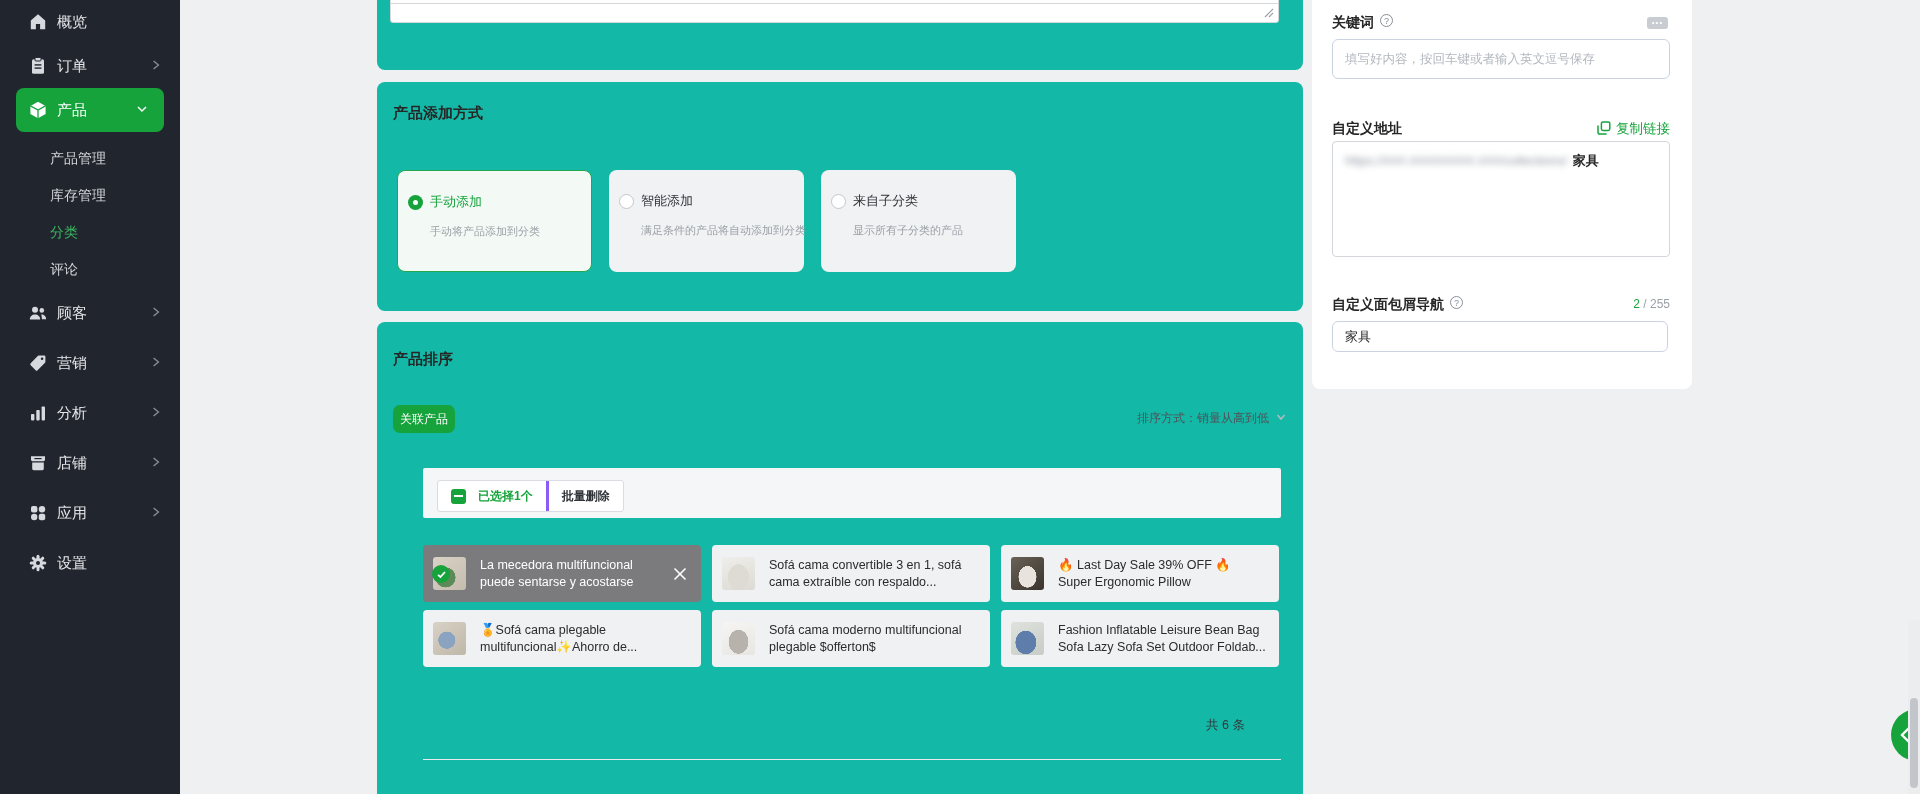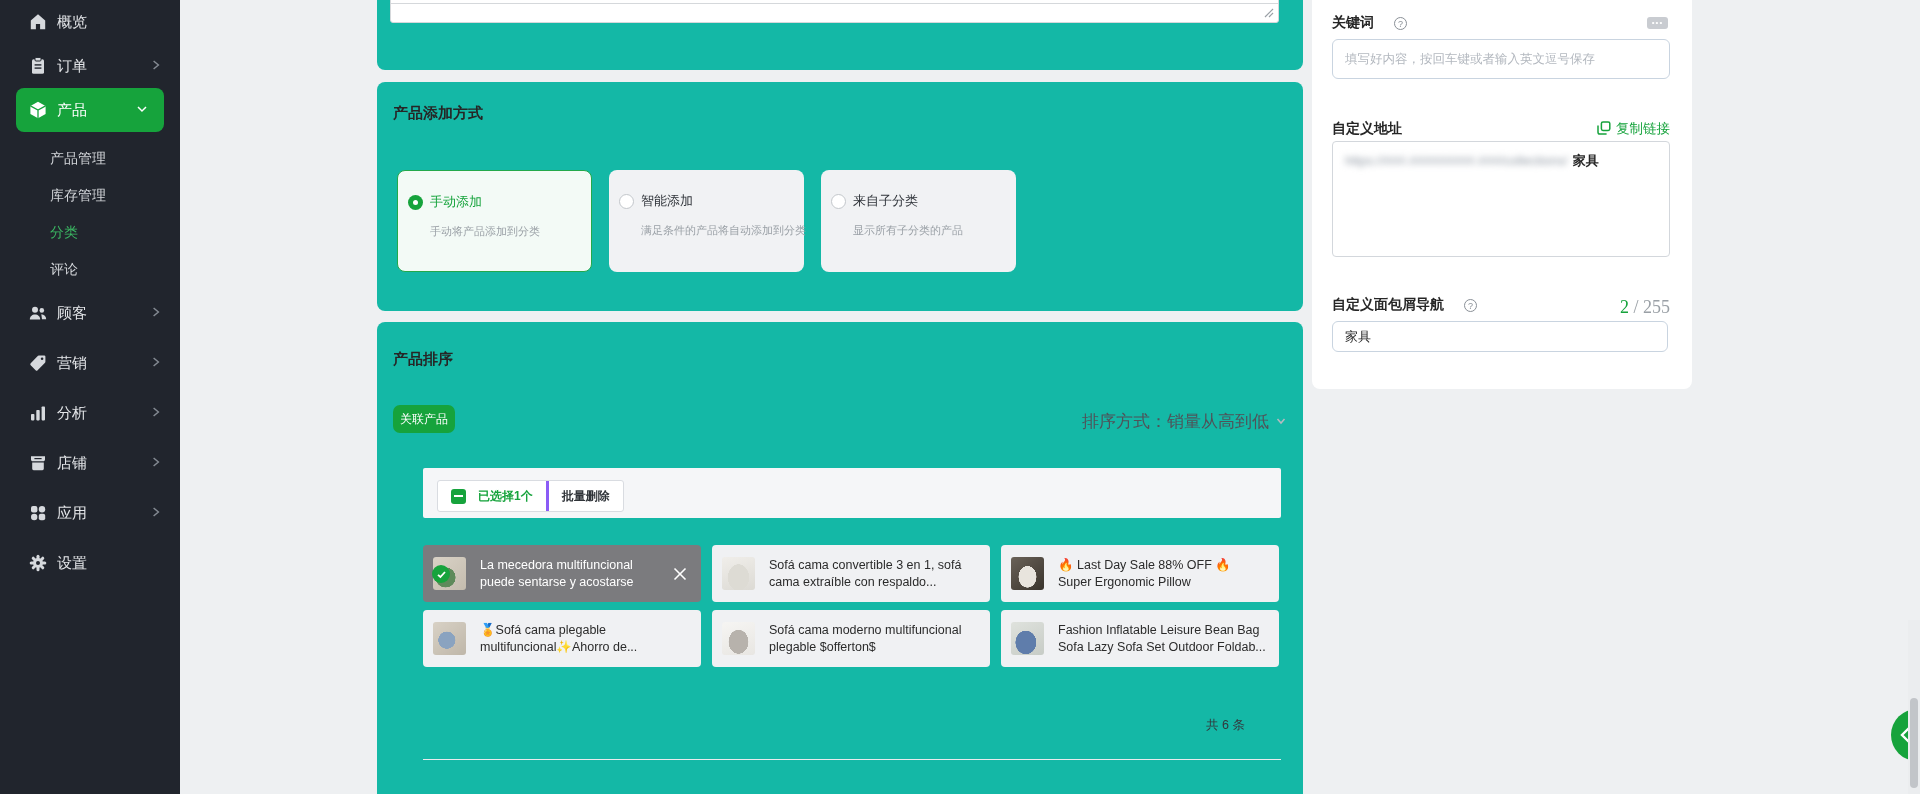--- a/index.html
+++ b/index.html
@@ -38,21 +38,21 @@
   .opt.sel{background:#f3faf6;border:1px solid #23a94b;}
   .opt-head{display:flex;align-items:center;gap:7px;font-size:13px;color:#30343a;}
   .opt.sel .opt-head{color:#16a33c;}
   .radio{width:15px;height:15px;border-radius:50%;background:#fff;border:1px solid #c3c7cb;box-sizing:border-box;flex:0 0 15px;}
   .radio.on{background:#16a33c;border:none;position:relative;}
   .radio.on::after{content:"";position:absolute;left:5px;top:5px;width:5px;height:5px;border-radius:50%;background:#fff;}
   .opt-desc{margin:13px 0 0 22px;font-size:11px;color:#9aa0a6;white-space:nowrap;}
 
   
   .btn-link{position:absolute;left:16px;top:83px;width:62px;height:28px;background:#16a33c;color:#fff;font-size:12px;border:none;border-radius:7px;display:flex;align-items:center;justify-content:center;cursor:pointer;}
-  .sortsel{position:absolute;right:16px;top:88px;display:flex;align-items:center;gap:6px;font-size:17px;color:#4f5359;cursor:pointer;}
+  .sortsel{position:absolute;right:16px;top:88px;display:flex;align-items:center;gap:6px;font-size:12px;color:#4f5359;cursor:pointer;}
   .selbar{position:absolute;left:46px;top:146px;width:858px;height:50px;background:#f5f6f8;border-radius:2px;}
   .segctl{position:absolute;left:14px;top:12px;height:32px;display:flex;background:#fff;border:1px solid #d9dce1;border-radius:3px;box-sizing:border-box;overflow:hidden;}
   .seg{display:flex;align-items:center;padding:0 13px;font-size:12px;cursor:pointer;}
   .seg1{gap:12px;color:#16a33c;font-weight:600;}
   .seg2{border-left:3px solid #8b5cf6;color:#2f3338;font-weight:600;}
   .cbx{width:15px;height:15px;border-radius:3px;background:#16a33c;position:relative;flex:0 0 15px;}
   .cbx::after{content:"";position:absolute;left:3px;top:6.5px;width:9px;height:2px;background:#fff;}
   .grid{position:absolute;left:46px;top:223px;width:860px;display:grid;grid-template-columns:278px 278px 278px;gap:8px 11px;}
   .prod{position:relative;height:57px;background:#f0f1f3;border-radius:4px;color:#2b2b2b;cursor:pointer;}
   .prod .pt{position:absolute;left:10px;top:12px;width:33px;height:33px;border-radius:3px;}
@@ -65,30 +65,30 @@
   .t2{background:radial-gradient(ellipse at 50% 62%, #dddbd4 0 45%, rgba(0,0,0,0) 46%), linear-gradient(160deg,#f0eeea,#dcdad4);}
   .t3{background:radial-gradient(ellipse at 50% 60%, #e8e4dd 0 38%, rgba(0,0,0,0) 39%), linear-gradient(140deg,#6a6258,#39332c);}
   .t4{background:radial-gradient(circle at 42% 55%, #8aa3c0 0 32%, rgba(0,0,0,0) 33%), linear-gradient(140deg,#d8d1c5,#bfb7a9);}
   .t5{background:radial-gradient(ellipse at 50% 60%, #b7b2ac 0 42%, rgba(0,0,0,0) 43%), linear-gradient(160deg,#f6f5f3,#e8e6e2);}
   .t6{background:radial-gradient(ellipse at 45% 62%, #5f7dab 0 40%, rgba(0,0,0,0) 41%), linear-gradient(150deg,#dfe2dd,#c7ccc6);}
   .total{position:absolute;top:395px;right:58px;font-size:12.5px;color:#33373c;}
   .divider{position:absolute;left:46px;top:437px;width:858px;height:1px;background:#e9ebed;}
 
   
   #panel{position:absolute;left:1312px;top:-24px;width:380px;height:413px;background:#fff;border-radius:8px;}
-  .p-label{position:absolute;left:20px;font-size:14px;font-weight:600;color:#262626;display:flex;align-items:center;gap:20px;}
+  .p-label{position:absolute;left:20px;font-size:14px;font-weight:600;color:#262626;display:flex;align-items:flex-start;gap:6px;}
   .qm{width:13px;height:13px;border-radius:50%;border:1px solid #8a9097;color:#8a9097;font-size:9px;line-height:12px;text-align:center;font-weight:400;box-sizing:border-box;}
   .more{position:absolute;right:24px;top:41px;width:21px;height:12px;background:#c9ccd1;border-radius:3px;color:#fff;font-size:8px;line-height:11px;text-align:center;letter-spacing:1px;cursor:pointer;}
   .inp1{position:absolute;left:20px;top:63px;width:338px;height:40px;border:1px solid #c9d4e0;border-radius:6px;font-size:12.5px;padding:0 12px;color:#333;box-sizing:border-box;background:#fff;outline:none;font-family:inherit;}
   .inp1::placeholder{color:#b3b8bf;}
   .copy{position:absolute;right:22px;top:144px;display:flex;align-items:center;gap:5px;color:#16a33c;font-size:13.5px;font-weight:500;cursor:pointer;}
   .ta2{position:absolute;left:20px;top:165px;width:338px;height:116px;border:1px solid #d3d7dc;border-radius:4px;box-sizing:border-box;background:#fff;padding:10px 12px;font-size:13px;color:#262626;}
   .blurred{filter:blur(3px);color:#8f98a3;}
   .ta2 b{margin-left:5px;}
-  .count{position:absolute;right:22px;top:321px;font-size:18px;color:#9aa0a6;font-family:Liberation Serif, serif;}
+  .count{position:absolute;right:22px;top:321px;font-size:12px;color:#9aa0a6;}
   .count .g{color:#16a33c;}
   .inp2{position:absolute;left:20px;top:345px;width:336px;height:31px;border:1px solid #c9d4e0;border-radius:6px;font-size:13px;padding:0 12px;color:#262626;box-sizing:border-box;background:#fff;outline:none;font-family:inherit;}
 
   
   #floatbtn{position:absolute;left:1891px;top:709px;width:52px;height:52px;border-radius:50%;background:#16a33c;z-index:5;cursor:pointer;}
   #floatbtn svg{position:absolute;left:7px;top:15px;}
   #scrolltrack{position:absolute;left:1908px;top:620px;width:12px;height:174px;background:#ebedef;z-index:6;}
   #scrollthumb{position:absolute;left:1910px;top:698px;width:8px;height:90px;border-radius:4px;background:#c2c5c9;z-index:7;cursor:pointer;}
 </style>
 </head>
@@ -323,21 +323,21 @@
               <line x1="13.5" y1="2.5" x2="2.5" y2="13.5" stroke="#fff" stroke-width="1.6"></line>
             </svg>
         </span>
       </div>
       <div class="prod">
         <span class="pt t2"></span>
         <span class="ttl">Sofá cama convertible 3 en 1, sofá cama extraíble con respaldo...</span>
       </div>
       <div class="prod">
         <span class="pt t3"></span>
-        <span class="ttl">🔥 Last Day Sale 88% OFF 🔥 Super Ergonomic Pillow</span>
+        <span class="ttl">🔥 Last Day Sale 39% OFF 🔥 Super Ergonomic Pillow</span>
       </div>
       <div class="prod">
         <span class="pt t4"></span>
         <span class="ttl">🏅Sofá cama plegable multifuncional✨Ahorro de...</span>
       </div>
       <div class="prod">
         <span class="pt t5"></span>
         <span class="ttl">Sofá cama moderno multifuncional plegable $offerton$</span>
       </div>
       <div class="prod">

